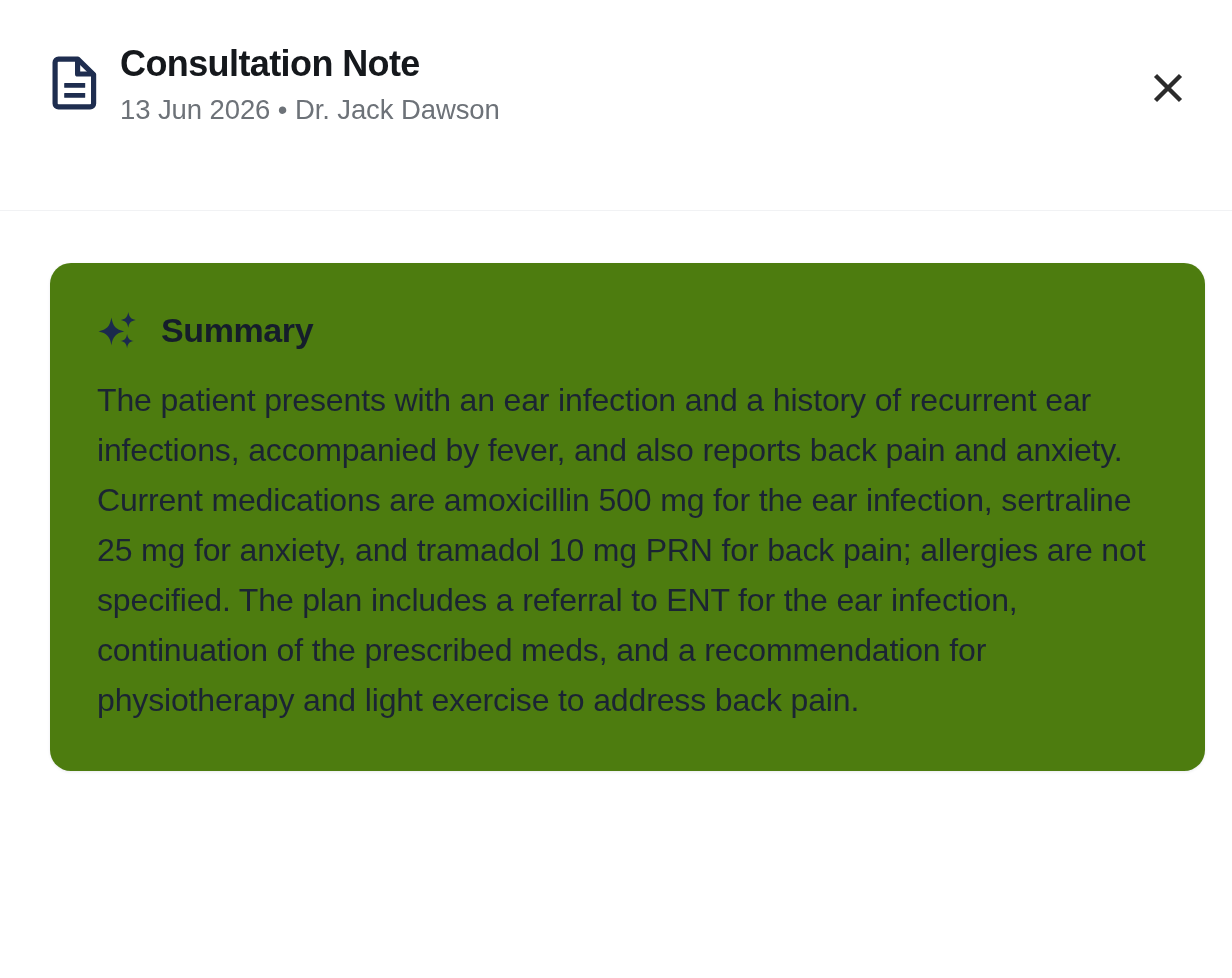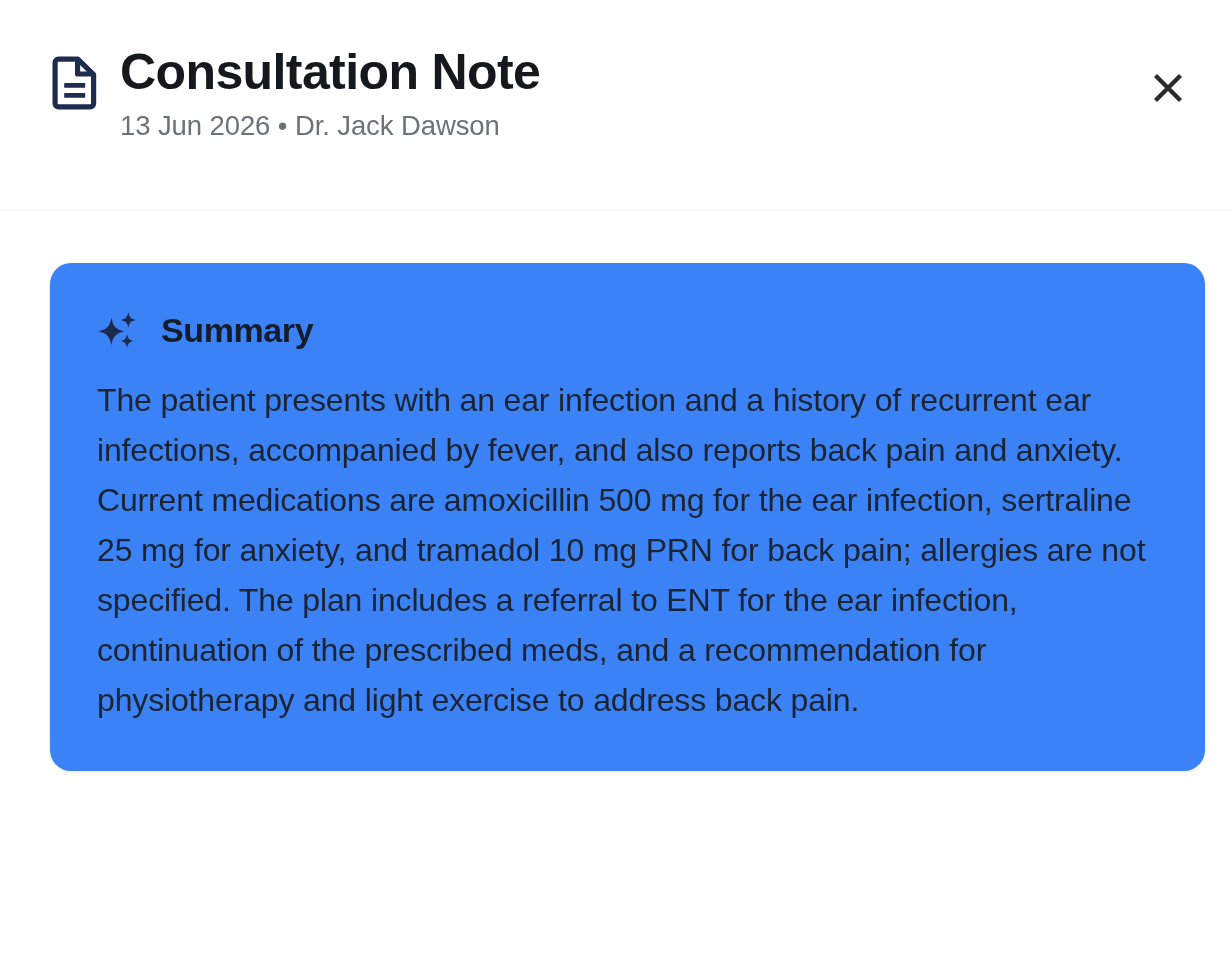--- a/index.html
+++ b/index.html
@@ -43,21 +43,21 @@
   }
   .doc-icon svg { display: block; width: 46px; height: 54px; }
 
   .title-block {
     flex: 1 1 auto;
     min-width: 0;
     padding-top: 0px;
   }
 
   .note-title {
-    font-size: 50px;
+    font-size: 36px;
     font-weight: 700;
     color: #15181c;
     line-height: 1.12;
     letter-spacing: -0.6px;
     margin: 0;
     white-space: nowrap;
   }
 
   .note-sub {
     font-size: 27.5px;
@@ -87,21 +87,21 @@
 
   
   .body-area {
     padding: 52px 27px 0 50px;
     box-sizing: border-box;
   }
 
   .summary-card {
     width: 1155px;
     box-sizing: border-box;
-    background: #3b82f6;
+    background: #4d7c0f;
     border-radius: 21px;
     padding: 44px 46px 46px 47px;
     box-shadow: 0 1px 3px rgba(40, 55, 90, 0.10);
   }
 
   .summary-head {
     display: flex;
     align-items: center;
     margin: 0 0 22px 0;
   }

